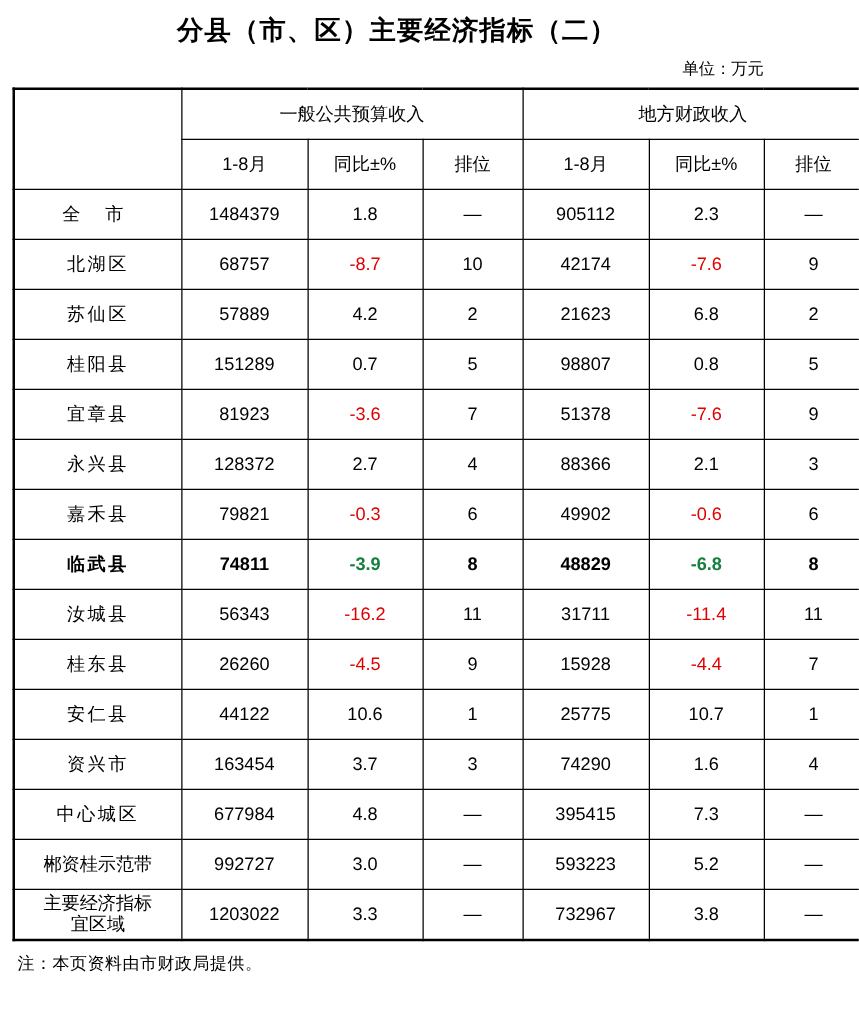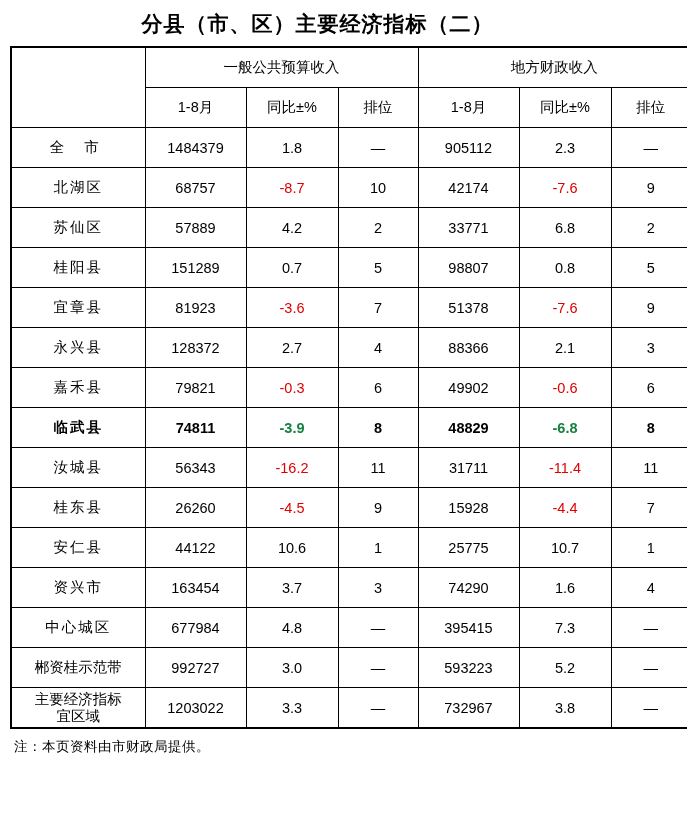--- a/index.html
+++ b/index.html
@@ -97,20 +97,21 @@
   col.c-pct  { width: 92px; }
   col.c-rank { width: 80px; }
 </style>
 </head>
 <body>
 
 <div class="page">
 
   <div class="title">分县（市、区）主要经济指标（二）</div>
 
+  <div class="unit-line">单位：万元</div>
 
   <table class="main">
     <colgroup>
       <col class="c-name">
         <col class="c-num">
         <col class="c-pct">
         <col class="c-rank">
       <col class="c-num">
         <col class="c-pct">
         <col class="c-rank">
@@ -147,21 +148,21 @@
           <td>10</td>
           <td>42174</td>
           <td class="neg">-7.6</td>
           <td>9</td>
         </tr>
         <tr>
           <td class="rowname">苏仙区</td>
           <td>57889</td>
           <td>4.2</td>
           <td>2</td>
-          <td>33771</td>
+          <td>21623</td>
           <td>6.8</td>
           <td>2</td>
         </tr>
         <tr>
           <td class="rowname">桂阳县</td>
           <td>151289</td>
           <td>0.7</td>
           <td>5</td>
           <td>98807</td>
           <td>0.8</td>

